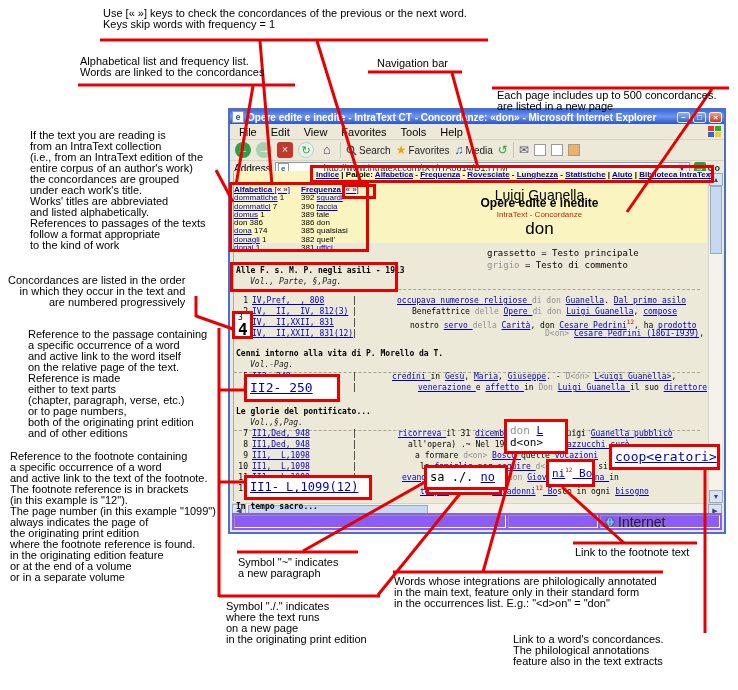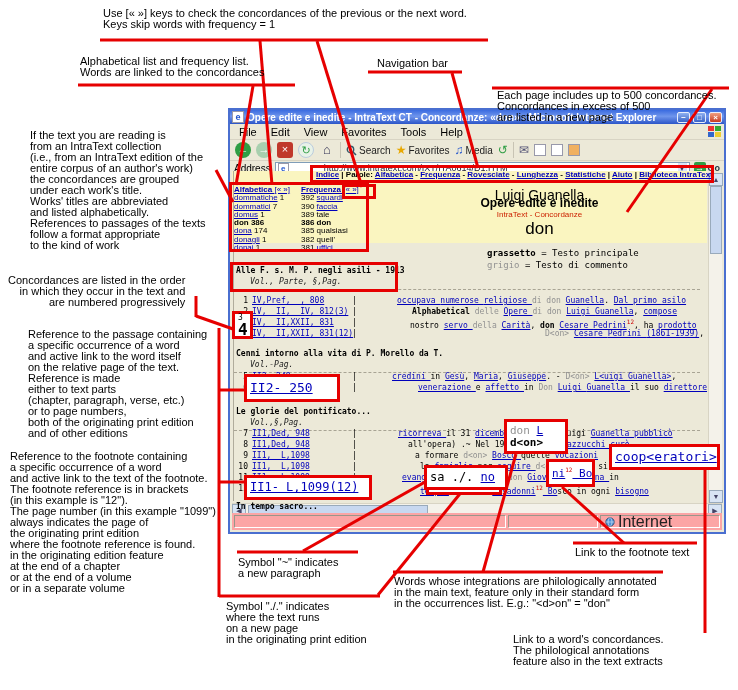--- a/index.html
+++ b/index.html
@@ -53,22 +53,22 @@
   .goarrow{display:inline-block;width:12px;height:12px;background:#2f9e44;color:#fff;border-radius:2px;
            text-align:center;line-height:12px;font-size:9px;}
   .vscroll{position:absolute;right:2px;top:63px;width:14px;height:330px;background:#f4f2ea;border-left:1px solid #d8d4c4;box-sizing:border-box;}
   .sbtn{position:absolute;left:0;width:14px;height:13px;background:#d8e4f4;border:1px solid #9ab;
         font-size:7px;line-height:12px;text-align:center;color:#446;box-sizing:border-box;}
   .vthumb{position:absolute;left:1px;top:13px;width:12px;height:68px;background:#c8d8f0;border:1px solid #9ab;box-sizing:border-box;}
   .hscroll{position:absolute;left:2px;right:2px;top:393px;height:13px;background:#f4f2ea;border-top:1px solid #d8d4c4;box-sizing:border-box;}
   .hbtn{position:absolute;top:0;width:14px;height:12px;background:#d8e4f4;border:1px solid #9ab;
         font-size:7px;line-height:11px;text-align:center;color:#446;box-sizing:border-box;}
   .hthumb{position:absolute;left:16px;top:1px;width:180px;height:10px;background:#c8d8f0;border:1px solid #9ab;box-sizing:border-box;}
-  .statusbar{position:absolute;left:2px;right:2px;bottom:2px;height:17px;background:#fca5a5;display:flex;
-             align-items:center;font-size:16px;color:#222;gap:2px;padding:0 2px;box-sizing:border-box;margin-top:32px;}
+  .statusbar{position:absolute;left:2px;right:2px;bottom:2px;height:17px;background:#8b5cf6;display:flex;
+             align-items:center;font-size:14px;color:#222;gap:2px;padding:0 2px;box-sizing:border-box;margin-top:32px;}
   .sb-panel{height:13px;border:1px solid;border-color:#9a968a #fff #fff #9a968a;display:flex;align-items:center;
             padding:0 4px;gap:3px;box-sizing:border-box;}
   .sb-main{flex:1;}
   .sb-mid{width:90px;}
   .sb-net{width:120px;}
   
   #page{position:absolute;left:0;top:0;z-index:2;}
   .yellow{position:absolute;left:232px;top:171px;width:475px;height:72px;background:#faf5c0;}
   .pageedge{position:absolute;left:233px;top:171px;width:1px;height:330px;background:#b0ac9c;}
   .navline{position:absolute;left:316px;top:170px;width:392px;text-align:center;font-size:8px;
@@ -82,21 +82,21 @@
   .sec-rule{position:absolute;left:234px;width:466px;height:0;border-top:1px dashed #a8a494;}
   .row-num{position:absolute;left:234px;width:14px;text-align:right;}
   .row-ref{position:absolute;left:252px;color:#0000bb;text-decoration:underline;white-space:pre;}
   .row-bar{position:absolute;left:352px;}
   .row-text{position:absolute;white-space:pre;}
   
   .s-l{color:#0000bb;text-decoration:underline;}
   .s-lb{color:#0000bb;font-weight:bold;text-decoration:underline;}
   .s-p{color:#000;}
   .s-g{color:#919191;}
-  .s-b{color:#000;font-weight:bold;}
+  .s-b{color:#000;font-weight:normal;}
   .s-r{color:#cc0000;font-size:6px;vertical-align:super;}
 </style>
 </head>
 <body>
 
 <div id="canvas">
 
   <div id="browser">
     <div class="titlebar">
       <span class="ie-doc">e</span>
@@ -213,21 +213,21 @@
         <div class="sec-title" style="top: 266px;">Alle F. s. M. P. negli asili - 1913</div>
         <div class="sec-vol" style="top: 277px;">Vol., Parte, §,Pag.</div>
         <div class="sec-rule" style="top: 289px;"></div>
         <div class="row-num" style="top: 296px;">1</div>
         <div class="row-ref" style="top: 296px;">IV,Pref,  , 808</div>
         <div class="row-bar" style="top: 296px;">|</div>
         <div class="row-text" style="top: 296px; left: 397px;"><span class="s-l">occupava </span><span class="s-l">numerose </span><span class="s-l">religiose </span><span class="s-g">di </span><span class="s-g">don </span><span class="s-l">Guanella</span><span class="s-p">. </span><span class="s-l">Dal </span><span class="s-l">primo </span><span class="s-l">asilo</span></div>
         <div class="row-num" style="top: 307px;">2</div>
         <div class="row-ref" style="top: 307px;">IV,  II,  IV, 812(3)</div>
         <div class="row-bar" style="top: 307px;">|</div>
-        <div class="row-text" style="top: 307px; left: 412px;"><span class="s-b">Alphabetical </span><span class="s-g">delle </span><span class="s-l">Opere </span><span class="s-g">di </span><span class="s-g">don </span><span class="s-l">Luigi </span><span class="s-l">Guanella</span><span class="s-p">, </span><span class="s-l">compose</span></div>
+        <div class="row-text" style="top: 307px; left: 412px;"><span class="s-b">Benefattrice </span><span class="s-g">delle </span><span class="s-l">Opere </span><span class="s-g">di </span><span class="s-g">don </span><span class="s-l">Luigi </span><span class="s-l">Guanella</span><span class="s-p">, </span><span class="s-l">compose</span></div>
         <div class="row-num" style="top: 318px;">3</div>
         <div class="row-ref" style="top: 318px;">IV,  II,XXII, 831</div>
         <div class="row-bar" style="top: 318px;">|</div>
         <div class="row-text" style="top: 318px; left: 410px;"><span class="s-p">nostro </span><span class="s-l">servo </span><span class="s-g">della </span><span class="s-l">Carità</span><span class="s-p">, </span><span class="s-b">don </span><span class="s-l">Cesare </span><span class="s-l">Pedrini</span><span class="s-r">12</span><span class="s-p">, </span><span class="s-p">ha </span><span class="s-l">prodotto</span></div>
         <div class="row-num" style="top: 329px;">4</div>
         <div class="row-ref" style="top: 329px;">IV,  II,XXII, 831(12)</div>
         <div class="row-bar" style="top: 329px;">|</div>
         <div class="row-text" style="top: 329px; left: 545px;"><span class="s-g">D&lt;on&gt; </span><span class="s-l">Cesare </span><span class="s-l">Pedrini </span><span class="s-l">(1861-1939)</span><span class="s-p">,</span></div>
         <div class="sec-title" style="top: 349px;">Cenni intorno alla vita di P. Morello da T.</div>
         <div class="sec-vol" style="top: 360px;">Vol.-Pag.</div>
@@ -340,21 +340,20 @@
       </div>
       <div class="ann" style="left: 80px; top: 56px;">
         <div>Alphabetical list and frequency list.</div>
         <div>Words are linked to the concordances</div>
       </div>
       <div class="ann" style="left: 377px; top: 58px;">
         <div>Navigation bar</div>
       </div>
       <div class="ann" style="left: 497px; top: 46px; margin-top: 44px;">
         <div>Each page includes up to 500 concordances.</div>
-        <div>Concordances in excess of 500</div>
         <div>are listed in a new page</div>
       </div>
       <div class="ann" style="left: 30px; top: 130px;">
         <div>If the text you are reading is</div>
         <div>from an IntraText collection</div>
         <div>(i.e., from an IntraText edition of the</div>
         <div>entire corpus of an author's work)</div>
         <div>the concordances are grouped</div>
         <div>under each work's title.</div>
         <div>Works' titles are abbreviated</div>
@@ -384,21 +383,20 @@
         <div>Reference to the footnote containing</div>
         <div>a specific occurrence of a word</div>
         <div>and active link to the text of the footnote.</div>
         <div>The footnote reference is in brackets</div>
         <div>(in this example is "12").</div>
         <div>The page number (in this example "1099")</div>
         <div>always indicates the page of</div>
         <div>the originating print edition</div>
         <div>where the footnote reference is found.</div>
         <div>in the originating edition feature</div>
-        <div>at the end of a chapter</div>
         <div>or at the end of a volume</div>
         <div>or in a separate volume</div>
       </div>
       <div class="ann" style="left: 238px; top: 557px;">
         <div>Symbol "~" indicates</div>
         <div>a new paragraph</div>
       </div>
       <div class="ann" style="left: 226px; top: 601px;">
         <div>Symbol "./." indicates</div>
         <div>where the text runs</div>

